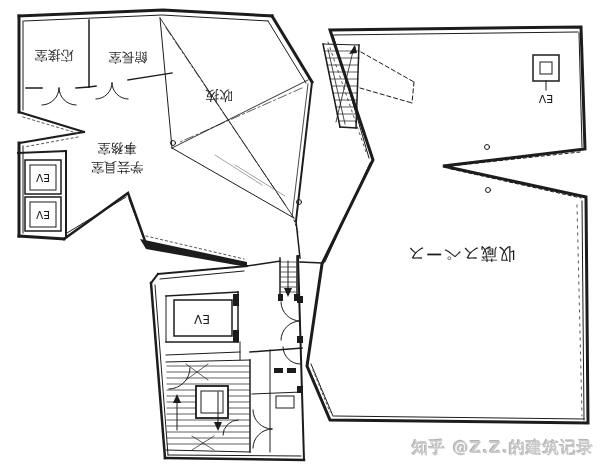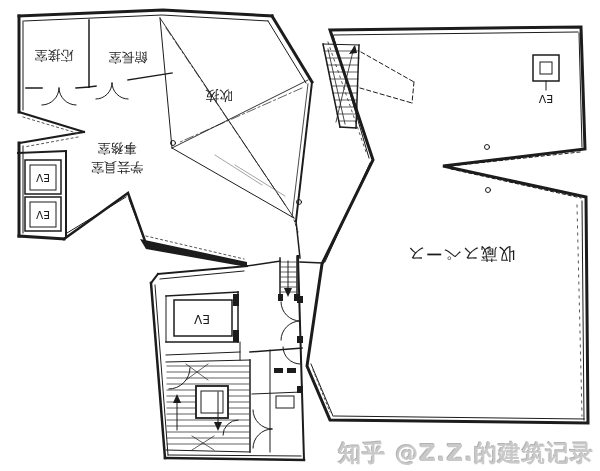--- a/index.html
+++ b/index.html
@@ -15,21 +15,21 @@
   }
   .lbl span{display:block;}
   .f13{font-size:13px;}
   .f14{font-size:14px;}
   .f17{font-size:17px;letter-spacing:1px;}
   .f12{font-size:12px;}
   .f11{font-size:11px;}
   .f10{font-size:10.5px;}
   .wm{
     position:absolute;right:6px;top:438px;transform:none;
-    font-size:23px;font-weight:bold;color:#c9c9c9;letter-spacing:1px;
+    font-size:16px;font-weight:bold;color:#c9c9c9;letter-spacing:1px;
     text-shadow:1px 1px 0 #ffffff,-1px -1px 0 #b3b3b3;white-space:nowrap;
   }
 </style>
 </head>
 <body>
 
 <div class="stage">
 
   <svg width="600" height="471" viewBox="0 0 600 471" fill="none" stroke="#1c1c1c" stroke-linecap="square">
 

